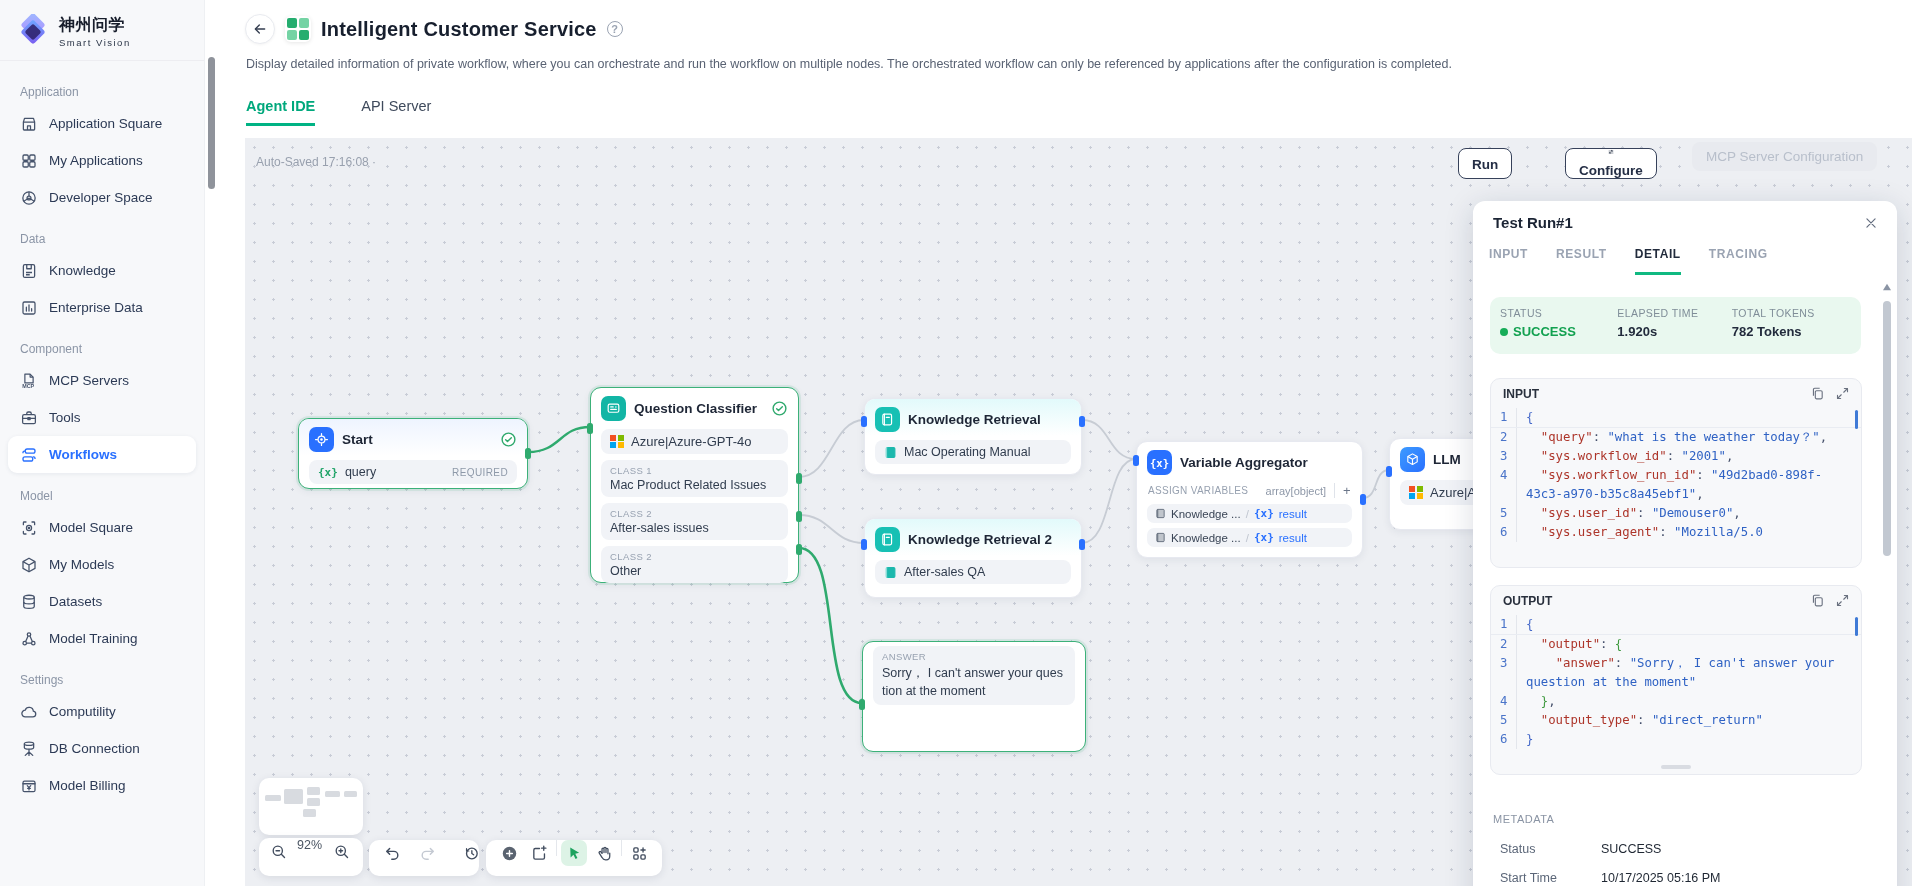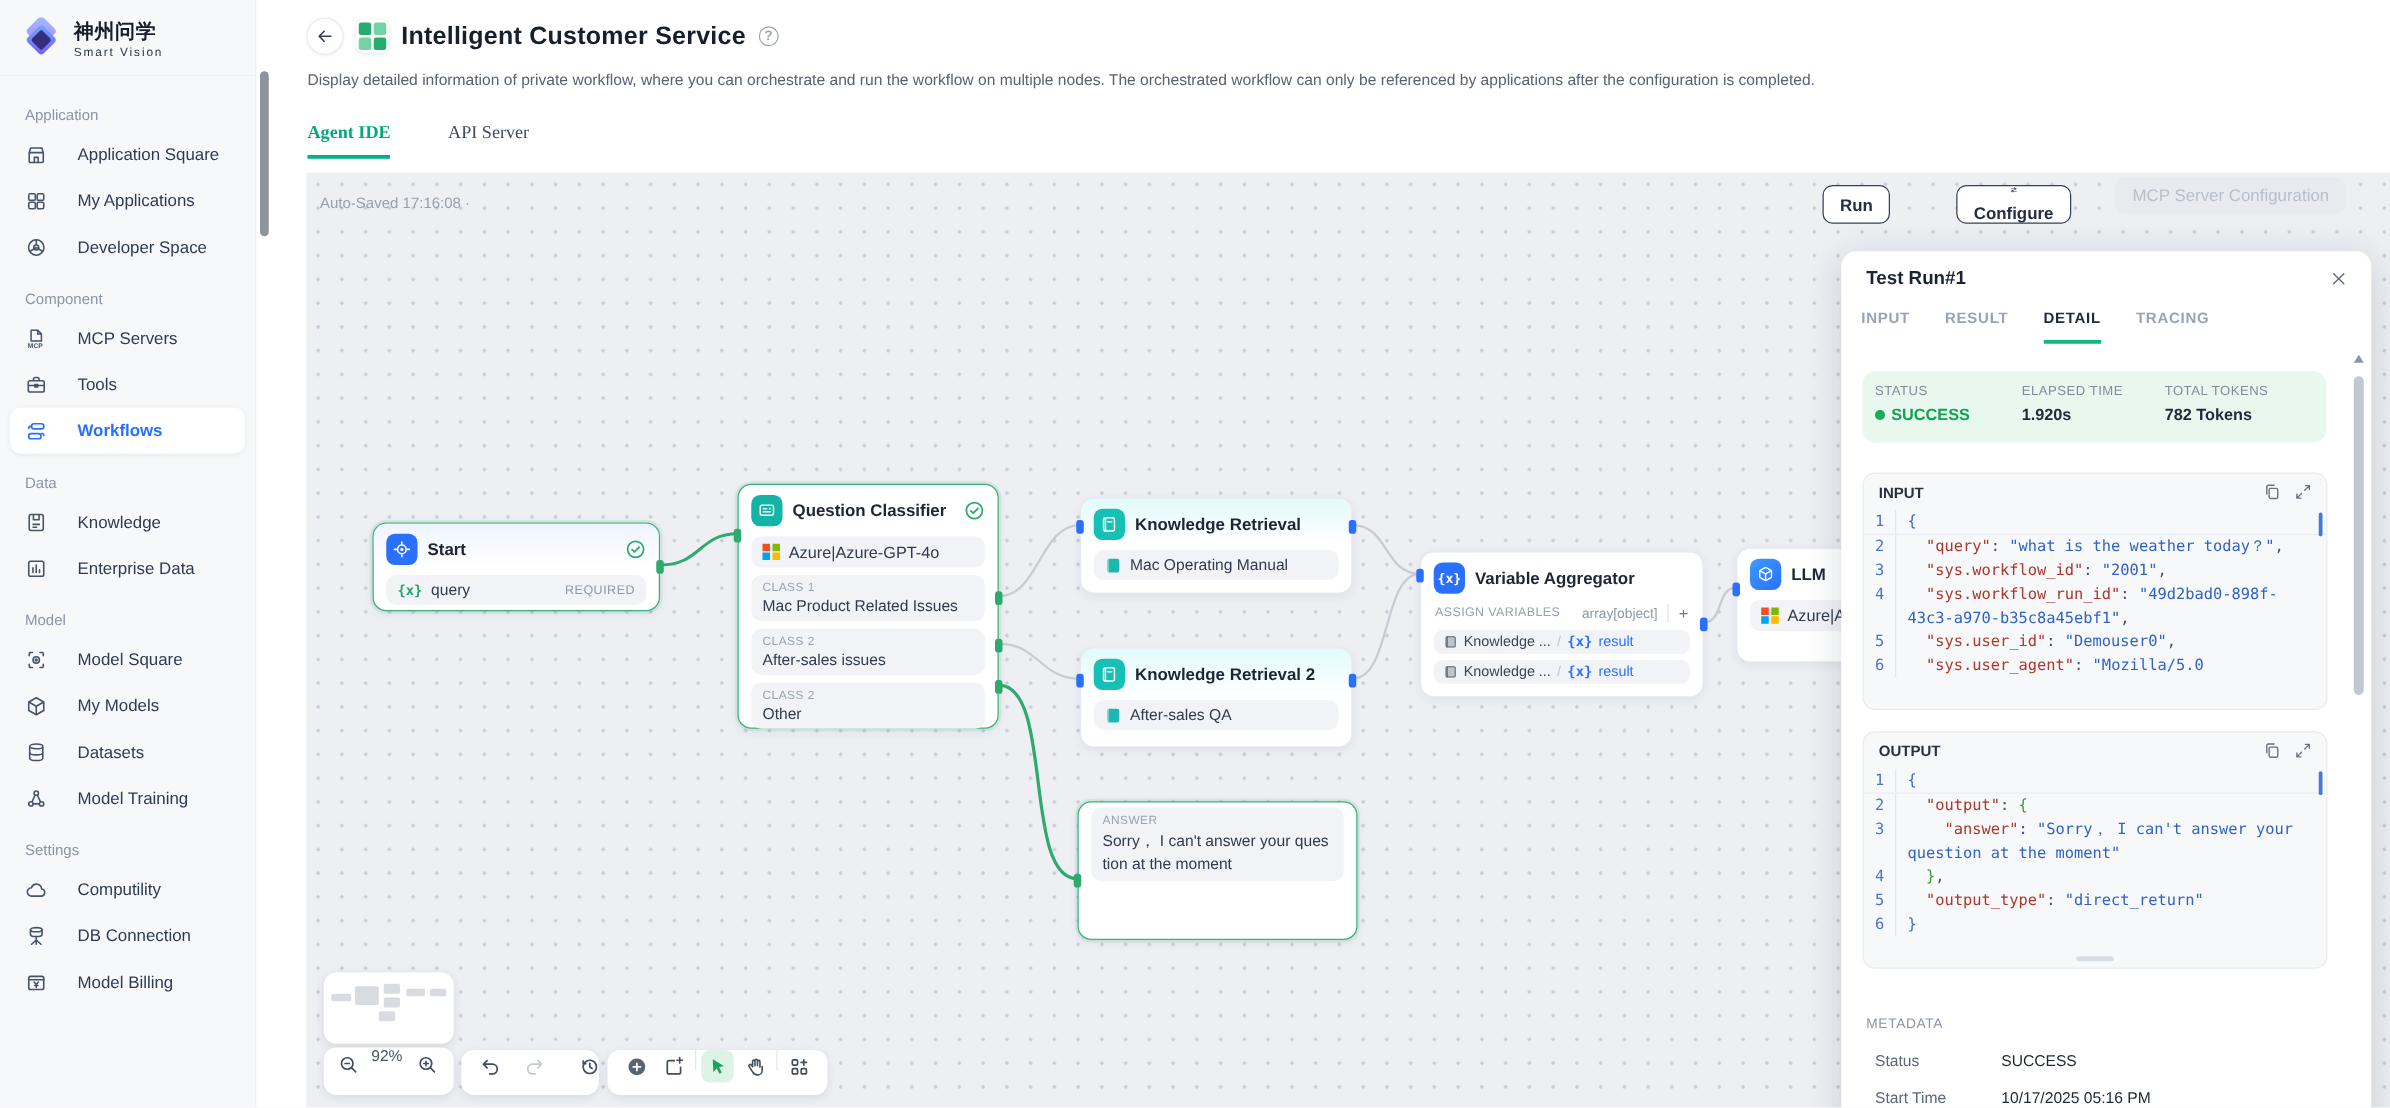--- a/index.html
+++ b/index.html
@@ -9,21 +9,21 @@
 
   
   .sidebar { position:absolute; left:0; top:0; width:205px; height:886px;
     background:#f7f8fa; border-right:1px solid #eef0f3; z-index:20; }
   .logo-row { display:flex; align-items:center; gap:9px; padding:14px 12px 12px 16px;
     border-bottom:1px solid #ededf1; }
   .logo-name { font-size:16px; font-weight:bold; color:#171d2b; letter-spacing:.5px; }
   .logo-sub { font-size:9.5px; color:#2a3547; letter-spacing:1.5px; margin-top:1px; }
   .nav { padding:8px 8px 0 8px; }
   .nav-label { font-size:12px; color:#8b95a6; margin:16px 0 6px 12px; }
-  .nav-item { display:flex; align-items:center; gap:24px; height:37px; padding:0 12px;
+  .nav-item { display:flex; align-items:center; gap:11px; height:37px; padding:0 12px;
     border-radius:9px; cursor:pointer; color:#2c3a55; font-size:13.5px; }
   .nav-item .nav-icon { width:18px; height:18px; display:flex; color:#46536b; }
   .nav-item.active { background:#fff; color:#2970ff; font-weight:bold;
     box-shadow:0 1px 4px rgba(30,50,90,.08); }
   .nav-item.active .nav-icon { color:#2970ff; }
   .nav-icon svg { width:18px; height:18px; }
   .side-scroll { position:absolute; left:208px; top:57px; width:7px; height:132px;
     background:#8f939b; border-radius:4px; z-index:25; }
 
   
@@ -32,21 +32,21 @@
   .back-btn { width:30px; height:30px; border-radius:50%; background:#fff; border:1px solid #e9ebf0;
     display:flex; align-items:center; justify-content:center; box-shadow:0 1px 3px rgba(0,0,0,.05); cursor:pointer; color:#333d4f; }
   .app-ico { width:26px; height:26px; border-radius:6px; background:#fff; box-shadow:0 1px 4px rgba(0,0,0,.10);
     display:grid; grid-template-columns:10px 10px; grid-template-rows:10px 10px; gap:1.5px; padding:2px; place-content:center; }
   .app-ico i { border-radius:2px; }
   .page-title { font-size:20px; font-weight:bold; color:#171f2e; letter-spacing:.2px; }
   .help-ico { width:16px; height:16px; border-radius:50%; border:1.3px solid #9aa3b2; color:#9aa3b2;
     font-size:11px; display:flex; align-items:center; justify-content:center; font-weight:bold; }
   .hdr-sub { position:absolute; left:1px; top:57px; font-size:12.5px; color:#596273; }
   .hdr-tabs { position:absolute; left:1px; top:98px; display:flex; gap:46px; }
-  .hdr-tab { font-size:14.5px; color:#3f4a5c; padding-bottom:9px; cursor:pointer;font-family:Liberation Serif, serif; }
+  .hdr-tab { font-size:14.5px; color:#3f4a5c; padding-bottom:9px; cursor:pointer; }
   .hdr-tab.active { color:#00a87c; font-weight:bold; border-bottom:3px solid #00b384; }
 
   
   .canvas { position:absolute; left:245px; top:138px; width:1667px; height:748px;
     background:#edeff3;
     background-image:radial-gradient(circle, #c8ccd6 1.2px, transparent 1.4px);
     background-size:19px 19px; overflow:hidden; z-index:1; }
   .autosave { position:absolute; left:11px; top:17px; font-size:12px; color:#98a0ae; }
   .edges { position:absolute; inset:0; pointer-events:none; }
 
@@ -200,20 +200,42 @@
               <svg viewBox="0 0 24 24" fill="none" stroke="currentColor" stroke-width="1.7" stroke-linejoin="round">
                 <circle cx="12" cy="12" r="8.2"></circle>
                 <path d="M12 3.8v5.4M12 12l-7 4.3M12 12l7 4.3"></path>
                 <circle cx="12" cy="12" r="2.6"></circle>
               </svg>
             </span>
             <span class="nav-text">Developer Space</span>
           </div>
         </div>
         <div class="nav-section">
+          <div class="nav-label">Data</div>
+          <div class="nav-item">
+            <span class="nav-icon">
+              <svg viewBox="0 0 24 24" fill="none" stroke="currentColor" stroke-width="1.7" stroke-linejoin="round">
+                <rect x="4.5" y="3.5" width="15" height="17" rx="2"></rect>
+                <path d="M9 3.5V9h6V3.5"></path>
+                <path d="M8 14h8M8 17h5"></path>
+              </svg>
+            </span>
+            <span class="nav-text">Knowledge</span>
+          </div>
+          <div class="nav-item">
+            <span class="nav-icon">
+              <svg viewBox="0 0 24 24" fill="none" stroke="currentColor" stroke-width="1.7" stroke-linecap="round">
+                <rect x="4" y="4" width="16" height="16" rx="2"></rect>
+                <path d="M8.5 16v-5M12 16V8M15.5 16v-3"></path>
+              </svg>
+            </span>
+            <span class="nav-text">Enterprise Data</span>
+          </div>
+        </div>
+        <div class="nav-section">
           <div class="nav-label">Component</div>
           <div class="nav-item">
             <span class="nav-icon">
               <svg viewBox="0 0 24 24" fill="none" stroke="currentColor" stroke-width="1.6" stroke-linejoin="round">
                 <path d="M6.5 2.8h7l4 4v7.7h-11z"></path>
                 <path d="M13.5 2.8v4h4"></path>
                 <text x="3" y="21.5" font-size="7.2" font-weight="bold" fill="currentColor" stroke="none" font-family="Liberation Sans, sans-serif">MCP</text>
               </svg>
             </span>
             <span class="nav-text">MCP Servers</span>
@@ -230,42 +252,20 @@
           </div>
           <div class="nav-item active">
             <span class="nav-icon">
               <svg viewBox="0 0 24 24" fill="none" stroke="currentColor" stroke-width="1.8" stroke-linejoin="round">
                 <rect x="7" y="4" width="13" height="5.5" rx="2.5"></rect>
                 <rect x="4" y="14.5" width="13" height="5.5" rx="2.5"></rect>
                 <path d="M7 6.8H5.8A1.8 1.8 0 0 0 4 8.6v1M20 17.2v-1a1.8 1.8 0 0 0-1.8-1.8H17"></path>
               </svg>
             </span>
             <span class="nav-text">Workflows</span>
-          </div>
-        </div>
-        <div class="nav-section">
-          <div class="nav-label">Data</div>
-          <div class="nav-item">
-            <span class="nav-icon">
-              <svg viewBox="0 0 24 24" fill="none" stroke="currentColor" stroke-width="1.7" stroke-linejoin="round">
-                <rect x="4.5" y="3.5" width="15" height="17" rx="2"></rect>
-                <path d="M9 3.5V9h6V3.5"></path>
-                <path d="M8 14h8M8 17h5"></path>
-              </svg>
-            </span>
-            <span class="nav-text">Knowledge</span>
-          </div>
-          <div class="nav-item">
-            <span class="nav-icon">
-              <svg viewBox="0 0 24 24" fill="none" stroke="currentColor" stroke-width="1.7" stroke-linecap="round">
-                <rect x="4" y="4" width="16" height="16" rx="2"></rect>
-                <path d="M8.5 16v-5M12 16V8M15.5 16v-3"></path>
-              </svg>
-            </span>
-            <span class="nav-text">Enterprise Data</span>
           </div>
         </div>
         <div class="nav-section">
           <div class="nav-label">Model</div>
           <div class="nav-item">
             <span class="nav-icon">
               <svg viewBox="0 0 24 24" fill="none" stroke="currentColor" stroke-width="1.7" stroke-linecap="round">
                 <path d="M8 4H5.5a1 1 0 0 0-1 1v2.5M16 4h2.5a1 1 0 0 1 1 1v2.5M8 20H5.5a1 1 0 0 1-1-1v-2.5M16 20h2.5a1 1 0 0 0 1-1v-2.5"></path>
                 <circle cx="12" cy="12" r="3.4"></circle>
                 <circle cx="12" cy="12" r=".9" fill="currentColor"></circle>

